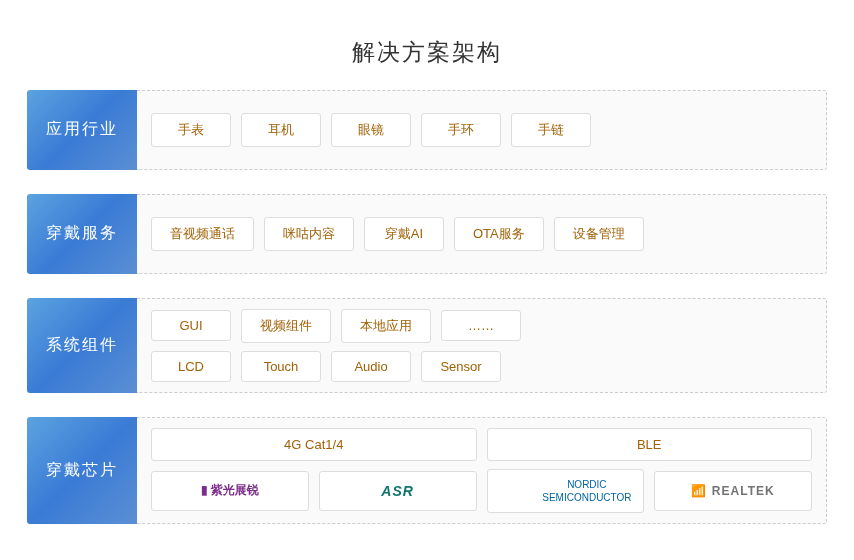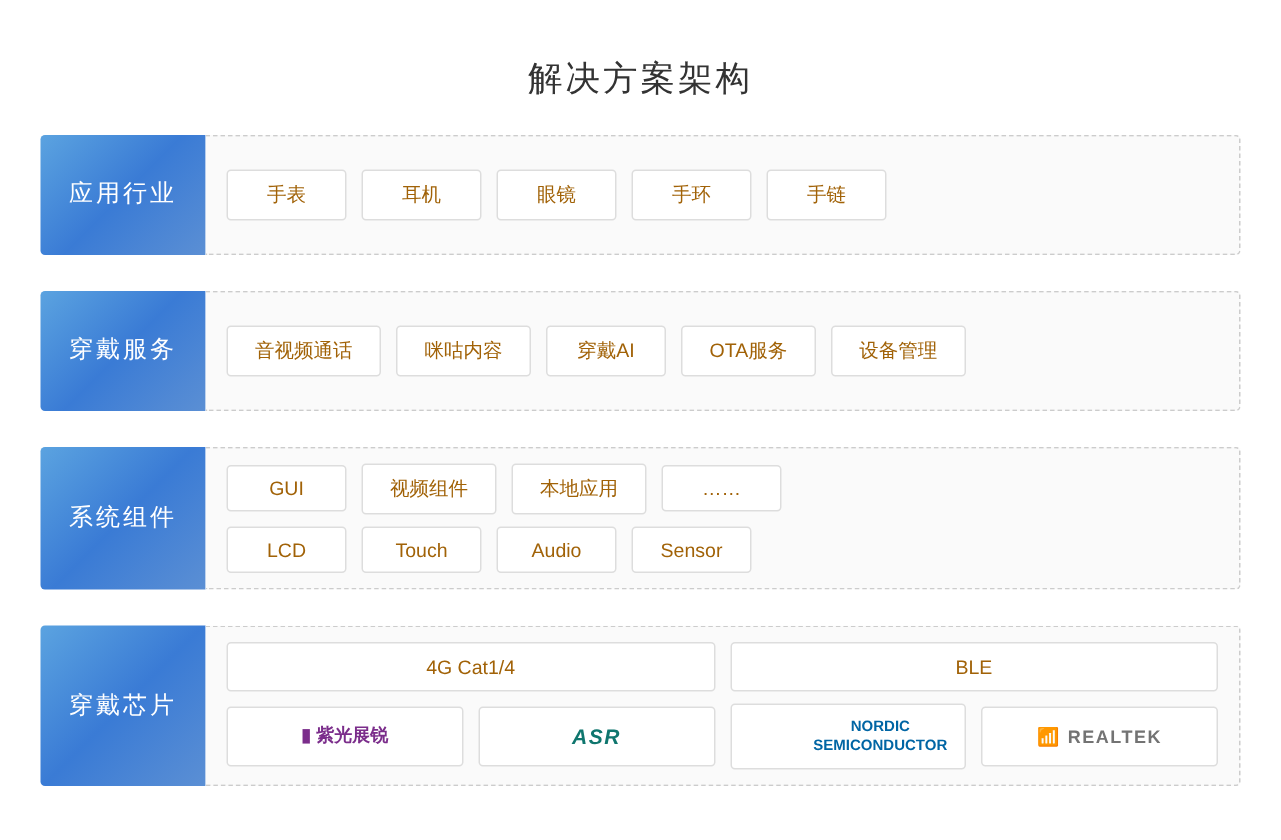--- a/index.html
+++ b/index.html
@@ -170,21 +170,21 @@
             <div class="chip chip-wide chip-half">BLE</div>
           </div>
           <div class="brand-row">
             <div class="brand-chip">
               <span style="color:#7b2d8b;font-size:12px;font-weight:bold;">▮ 紫光展锐</span>
             </div>
             <div class="brand-chip">
               <span style="color:#0f766e;font-size:14px;font-weight:bold;font-style:italic;letter-spacing:1px;">ASR</span>
             </div>
             <div class="brand-chip">
-              <span style="color:#0065a4;font-size:10px;font-weight:bold;text-align:center;line-height:1.3;margin-left:43px;">NORDIC<br>SEMICONDUCTOR</span>
+              <span style="color:#0065a4;font-size:10px;font-weight:normal;text-align:center;line-height:1.3;margin-left:43px;">NORDIC<br>SEMICONDUCTOR</span>
             </div>
             <div class="brand-chip">
               <span style="color:#737373;font-size:12px;font-weight:bold;letter-spacing:1px;">📶 REALTEK</span>
             </div>
           </div>
         </div>
       </div>
     </div>
 </div>
 

